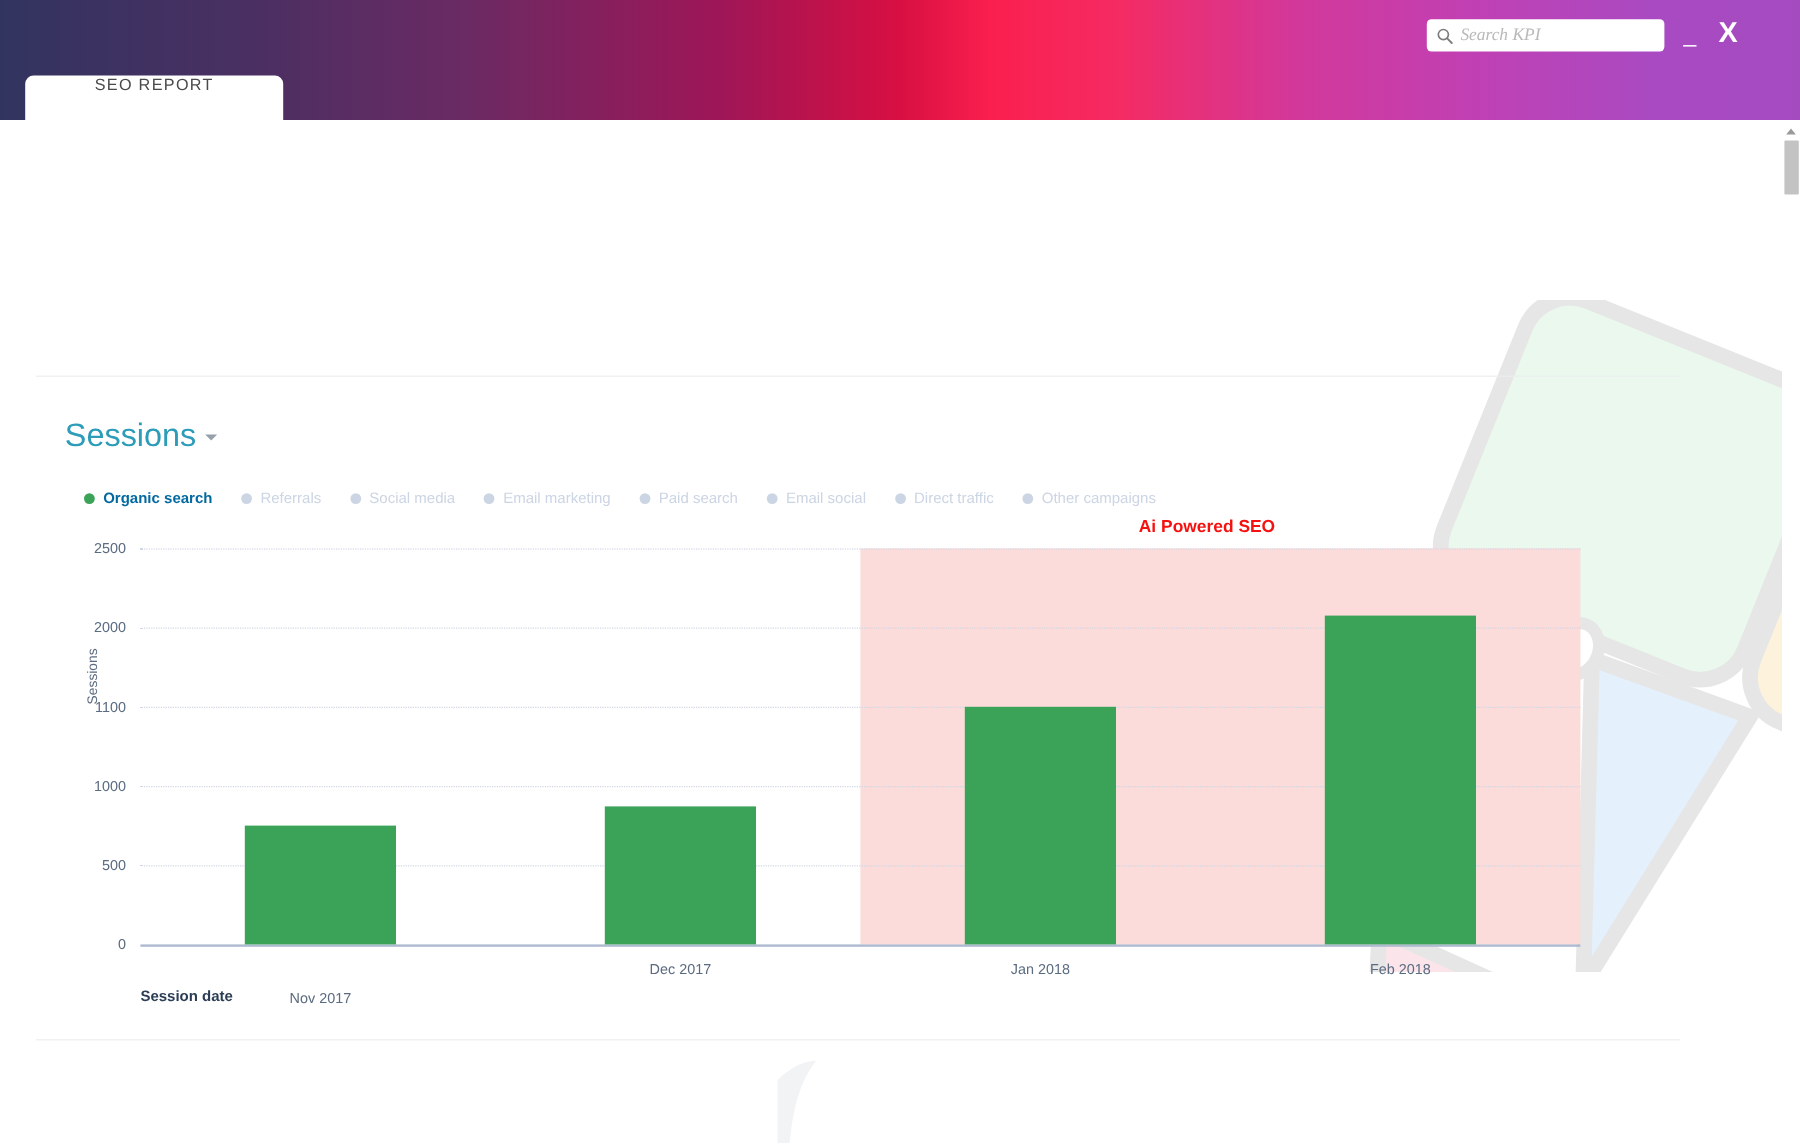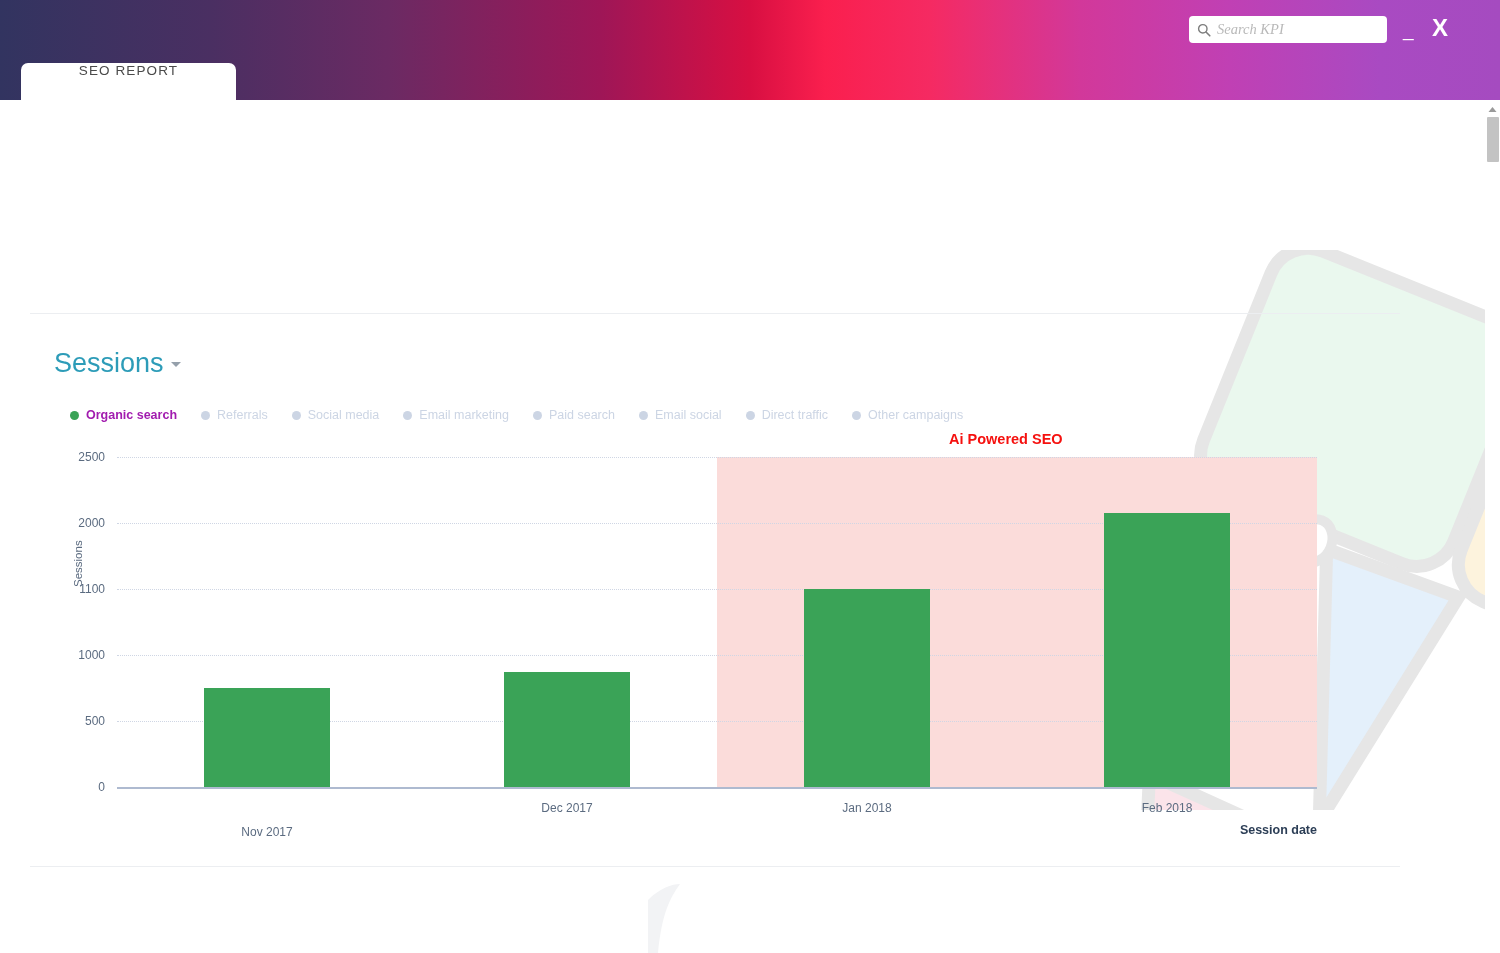--- a/index.html
+++ b/index.html
@@ -120,21 +120,21 @@
     border-top: 5px solid #95a0ab; position: relative; top: -5px; }
 
   
   .legend {
     position: absolute; left: 70px; top: 408px;
     display: flex; align-items: center;
   }
   .legend-item { display: flex; align-items: center; margin-right: 24px; cursor: pointer; }
   .legend-dot { width: 9px; height: 9px; border-radius: 50%; margin-right: 7px; }
   .legend-text { font-size: 12.5px; font-family: "Liberation Sans", sans-serif; }
-  .legend-item.active .legend-text { color: #a21caf; font-weight: 700; }
+  .legend-item.active .legend-text { color: #0369a1; font-weight: 700; }
   .legend-item.inactive .legend-text { color: #ccd5e4; font-weight: 400; }
 
   
   .chart {
     position: absolute; left: 42px; top: 445px; width: 1300px; height: 390px;
   }
   .plot {
     position: absolute; left: 75px; top: 12px; width: 1200px; height: 330px;
   }
   .ylabel {
@@ -173,21 +173,21 @@
     position: absolute; bottom: 0; background: #3aa357;
   }
   .xtick {
     position: absolute;
     font-size: 12px; color: #5b6b80;
     font-family: "Liberation Sans", sans-serif;
     text-align: center; transform: translateX(-50%);
     white-space: nowrap;
   }
   .xlabel {
-    position: absolute; width: 1200px; left: 0; text-align: right;
+    position: absolute; width: 1200px; left: 0; text-align: left;
     font-size: 12.5px; font-weight: 700; color: #2c3e56;
     font-family: "Liberation Sans", sans-serif;
   }
 </style>
 </head>
 <body>
 
 <div id="app">
 
   <div class="topbar"></div>

